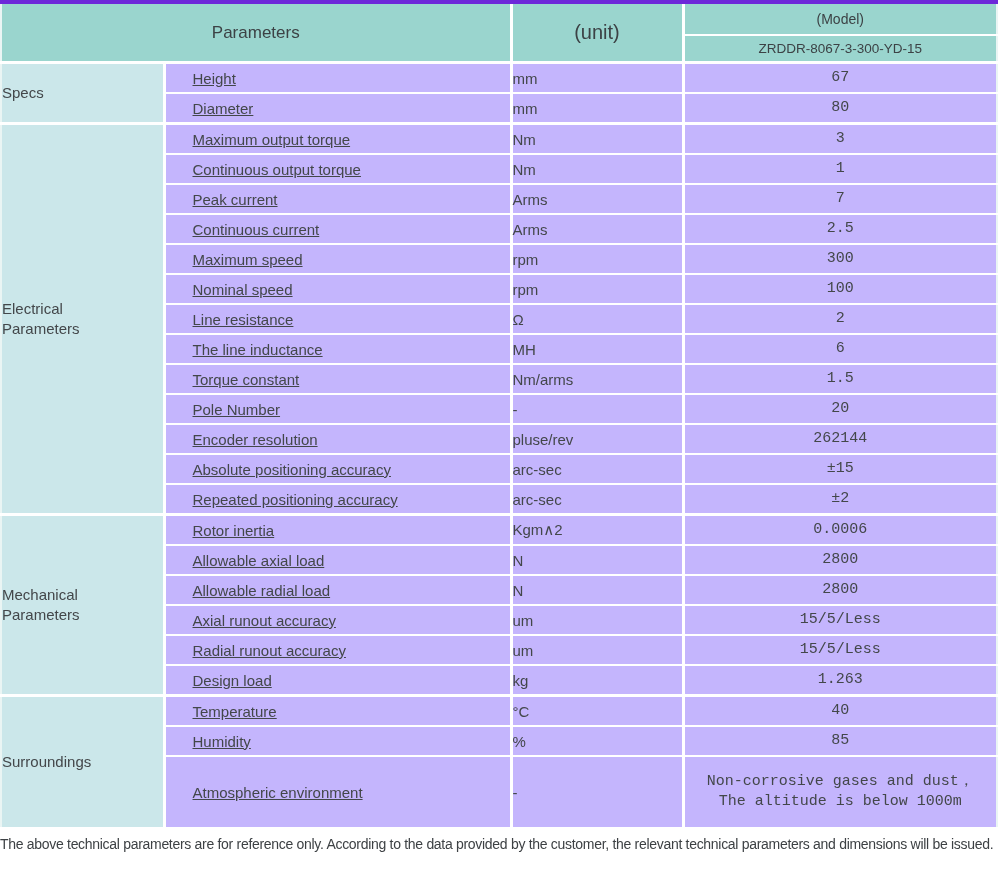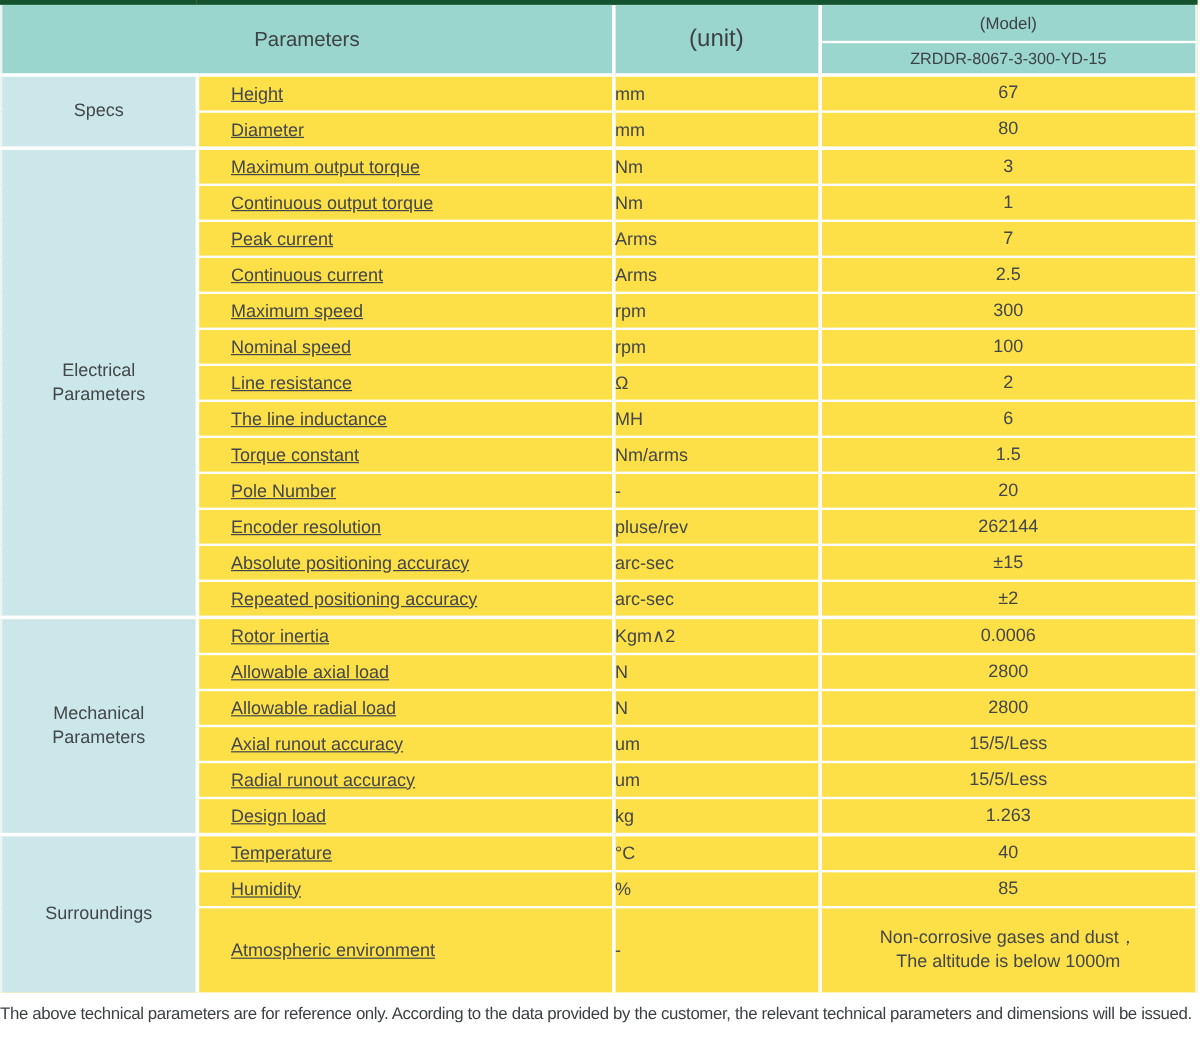--- a/index.html
+++ b/index.html
@@ -1,33 +1,33 @@
 <!DOCTYPE html>
 <html><head>
 <meta charset="utf-8">
 <style>
   html,body{margin:0;padding:0;background:#ffffff;}
   body{width:1000px;height:886px;font-family:"Liberation Sans","DejaVu Sans",sans-serif;color:#43474a;}
   .page{width:1000px;}
   table.spec{border-collapse:collapse;width:903px;table-layout:fixed;
-    background:#fde047;border-left:2px solid #eaf5f4;border-right:2px solid #eaf5f4;
-    border-top:4px solid #14532d;}
+    background:#c4b5fd;border-left:2px solid #eaf5f4;border-right:2px solid #eaf5f4;
+    border-top:4px solid #6d28d9;}
   col.c0{width:163px;}col.c1{width:347px;}col.c2{width:172px;}col.c3{width:314px;}
   th,td{padding:0;font-weight:normal;font-size:15px;color:#43474a;vertical-align:middle;}
   
   thead th{background:#9ad5ce;color:#3c4245;}
   th.param-head{font-size:17px;text-align:center;height:57px;}
   th.unit-head{font-size:20px;text-align:center;border-left:3px solid #fff;}
   th.model-head{font-size:14px;text-align:center;height:29px;border-left:3px solid #fff;}
   th.model-sub{font-size:13.5px;text-align:center;height:24px;border-left:3px solid #fff;border-top:2px solid #fff;}
   
-  td.c-cat{background:#cbe7ea;text-align:center;white-space:pre-line;line-height:1.35;}
+  td.c-cat{background:#cbe7ea;white-space:pre-line;line-height:1.35;}
   td.c-name{border-left:3px solid #fff;text-align:left;padding-left:27px;height:28px;text-decoration:underline;}
   td.c-unit{border-left:3px solid #fff;text-align:left;margin-left:48px;}
-  td.c-value{border-left:3px solid #fff;text-align:center;white-space:pre-line;line-height:1.35;}
+  td.c-value{border-left:3px solid #fff;text-align:center;white-space:pre-line;line-height:1.35;font-family:Liberation Mono, monospace;}
   
   tr.row-mid td.c-name, tr.row-mid td.c-unit, tr.row-mid td.c-value{border-top:2px solid #fff;}
   
   tr.sec-first td{border-top:3px solid #fff;}
   tr.row-tall td{height:70px;}
   .footer-note{margin-top:9px;font-size:14px;letter-spacing:-0.3px;color:#3d4144;
     white-space:nowrap;overflow:hidden;width:1000px;}
 </style>
 </head>
 <body>

